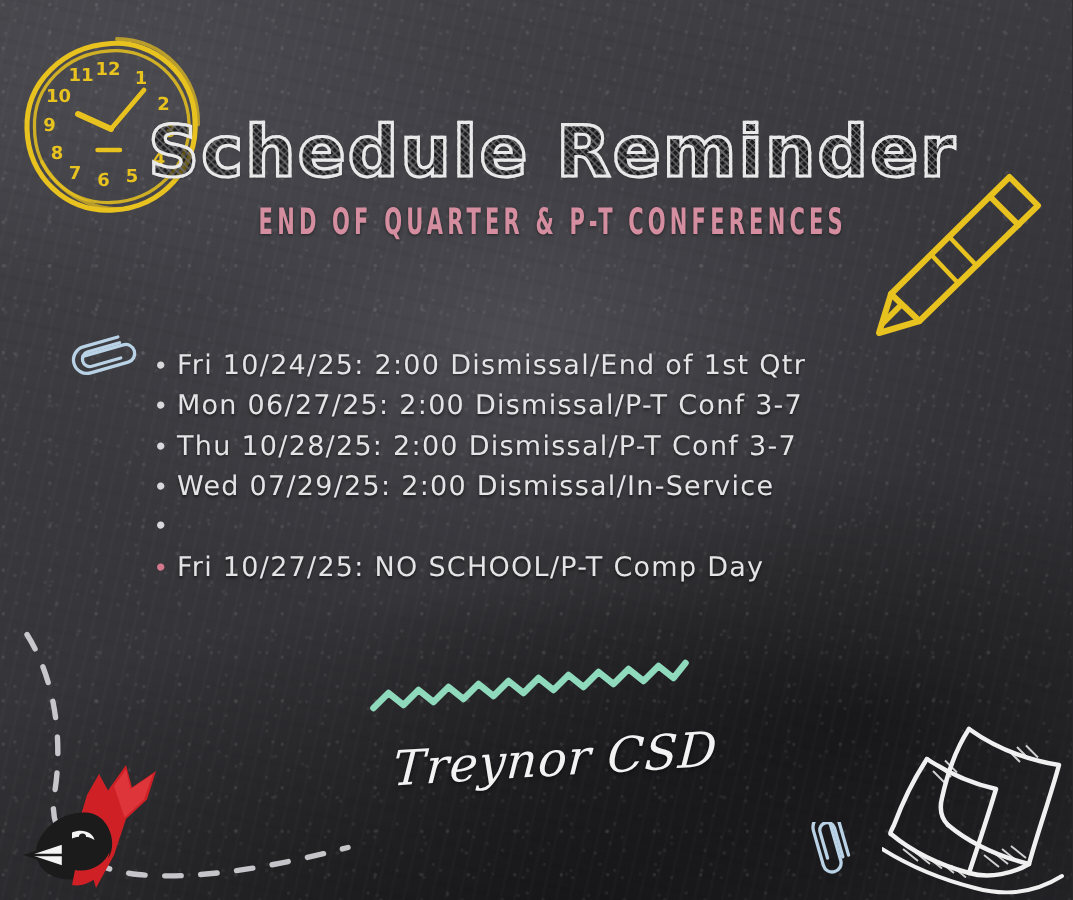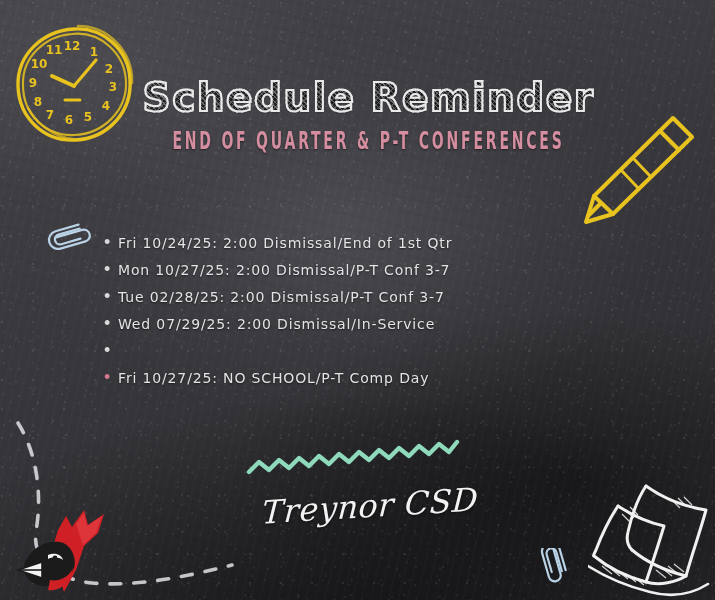--- a/index.html
+++ b/index.html
@@ -57,21 +57,21 @@
   .title-wrap {
     position: absolute;
     left: 0; right: 0;
     top: 78px;
     text-align: center;
     padding-left: 22px;
   }
   .title {
     font-family: "DejaVu Sans", sans-serif;
     font-weight: bold;
-    font-size: 39px;
+    font-size: 47px;
     letter-spacing: 1.5px;
     line-height: 1;
     color: transparent;
     -webkit-text-stroke: 2.1px #e9e9ea;
     background-image:
       repeating-linear-gradient(44deg, rgba(235,235,238,.95) 0 1.1px, rgba(235,235,238,0) 1.1px 3.4px),
       repeating-linear-gradient(-44deg, rgba(225,225,230,.72) 0 1px, rgba(225,225,230,0) 1px 3.8px);
     -webkit-background-clip: text;
     background-clip: text;
     text-shadow: 0 1px 2px rgba(0,0,0,.55);
@@ -108,21 +108,21 @@
   .bullet {
     width: 14px;
     font-size: 18px;
     line-height: 1;
     color: #d9d9dc;
     flex: 0 0 14px;
   }
   .bullet.accent { color: #d4798d; }
   .sched-text {
     font-family: "DejaVu Sans", sans-serif;
-    font-size: 14px;
+    font-size: 18px;
     letter-spacing: .85px;
     color: #e4e4e6;
     white-space: nowrap;
     text-shadow: 0 1px 2px rgba(0,0,0,.55);
   }
 
   
   .signature {
     position: absolute;
     left: 262px;
@@ -270,25 +270,25 @@
     <div class="subtitle">End of Quarter &amp; P-T Conferences</div>
   </div>
 
   <ul class="schedule">
     <li class="sched-item">
       <span class="bullet">•</span>
       <span class="sched-text">Fri 10/24/25: 2:00 Dismissal/End of 1st Qtr</span>
     </li>
     <li class="sched-item">
       <span class="bullet">•</span>
-      <span class="sched-text">Mon 10/27/25: 2:00 Dismissal/P-T Conf 3-7</span>
-    </li>
-    <li class="sched-item">
-      <span class="bullet">•</span>
-      <span class="sched-text">Tue 02/28/25: 2:00 Dismissal/P-T Conf 3-7</span>
+      <span class="sched-text">Mon 06/27/25: 2:00 Dismissal/P-T Conf 3-7</span>
+    </li>
+    <li class="sched-item">
+      <span class="bullet">•</span>
+      <span class="sched-text">Thu 10/28/25: 2:00 Dismissal/P-T Conf 3-7</span>
     </li>
     <li class="sched-item">
       <span class="bullet">•</span>
       <span class="sched-text">Wed 07/29/25: 2:00 Dismissal/In-Service</span>
     </li>
     <li class="sched-item">
       <span class="bullet">•</span>
     </li>
     <li class="sched-item">
       <span class="bullet accent">•</span>

